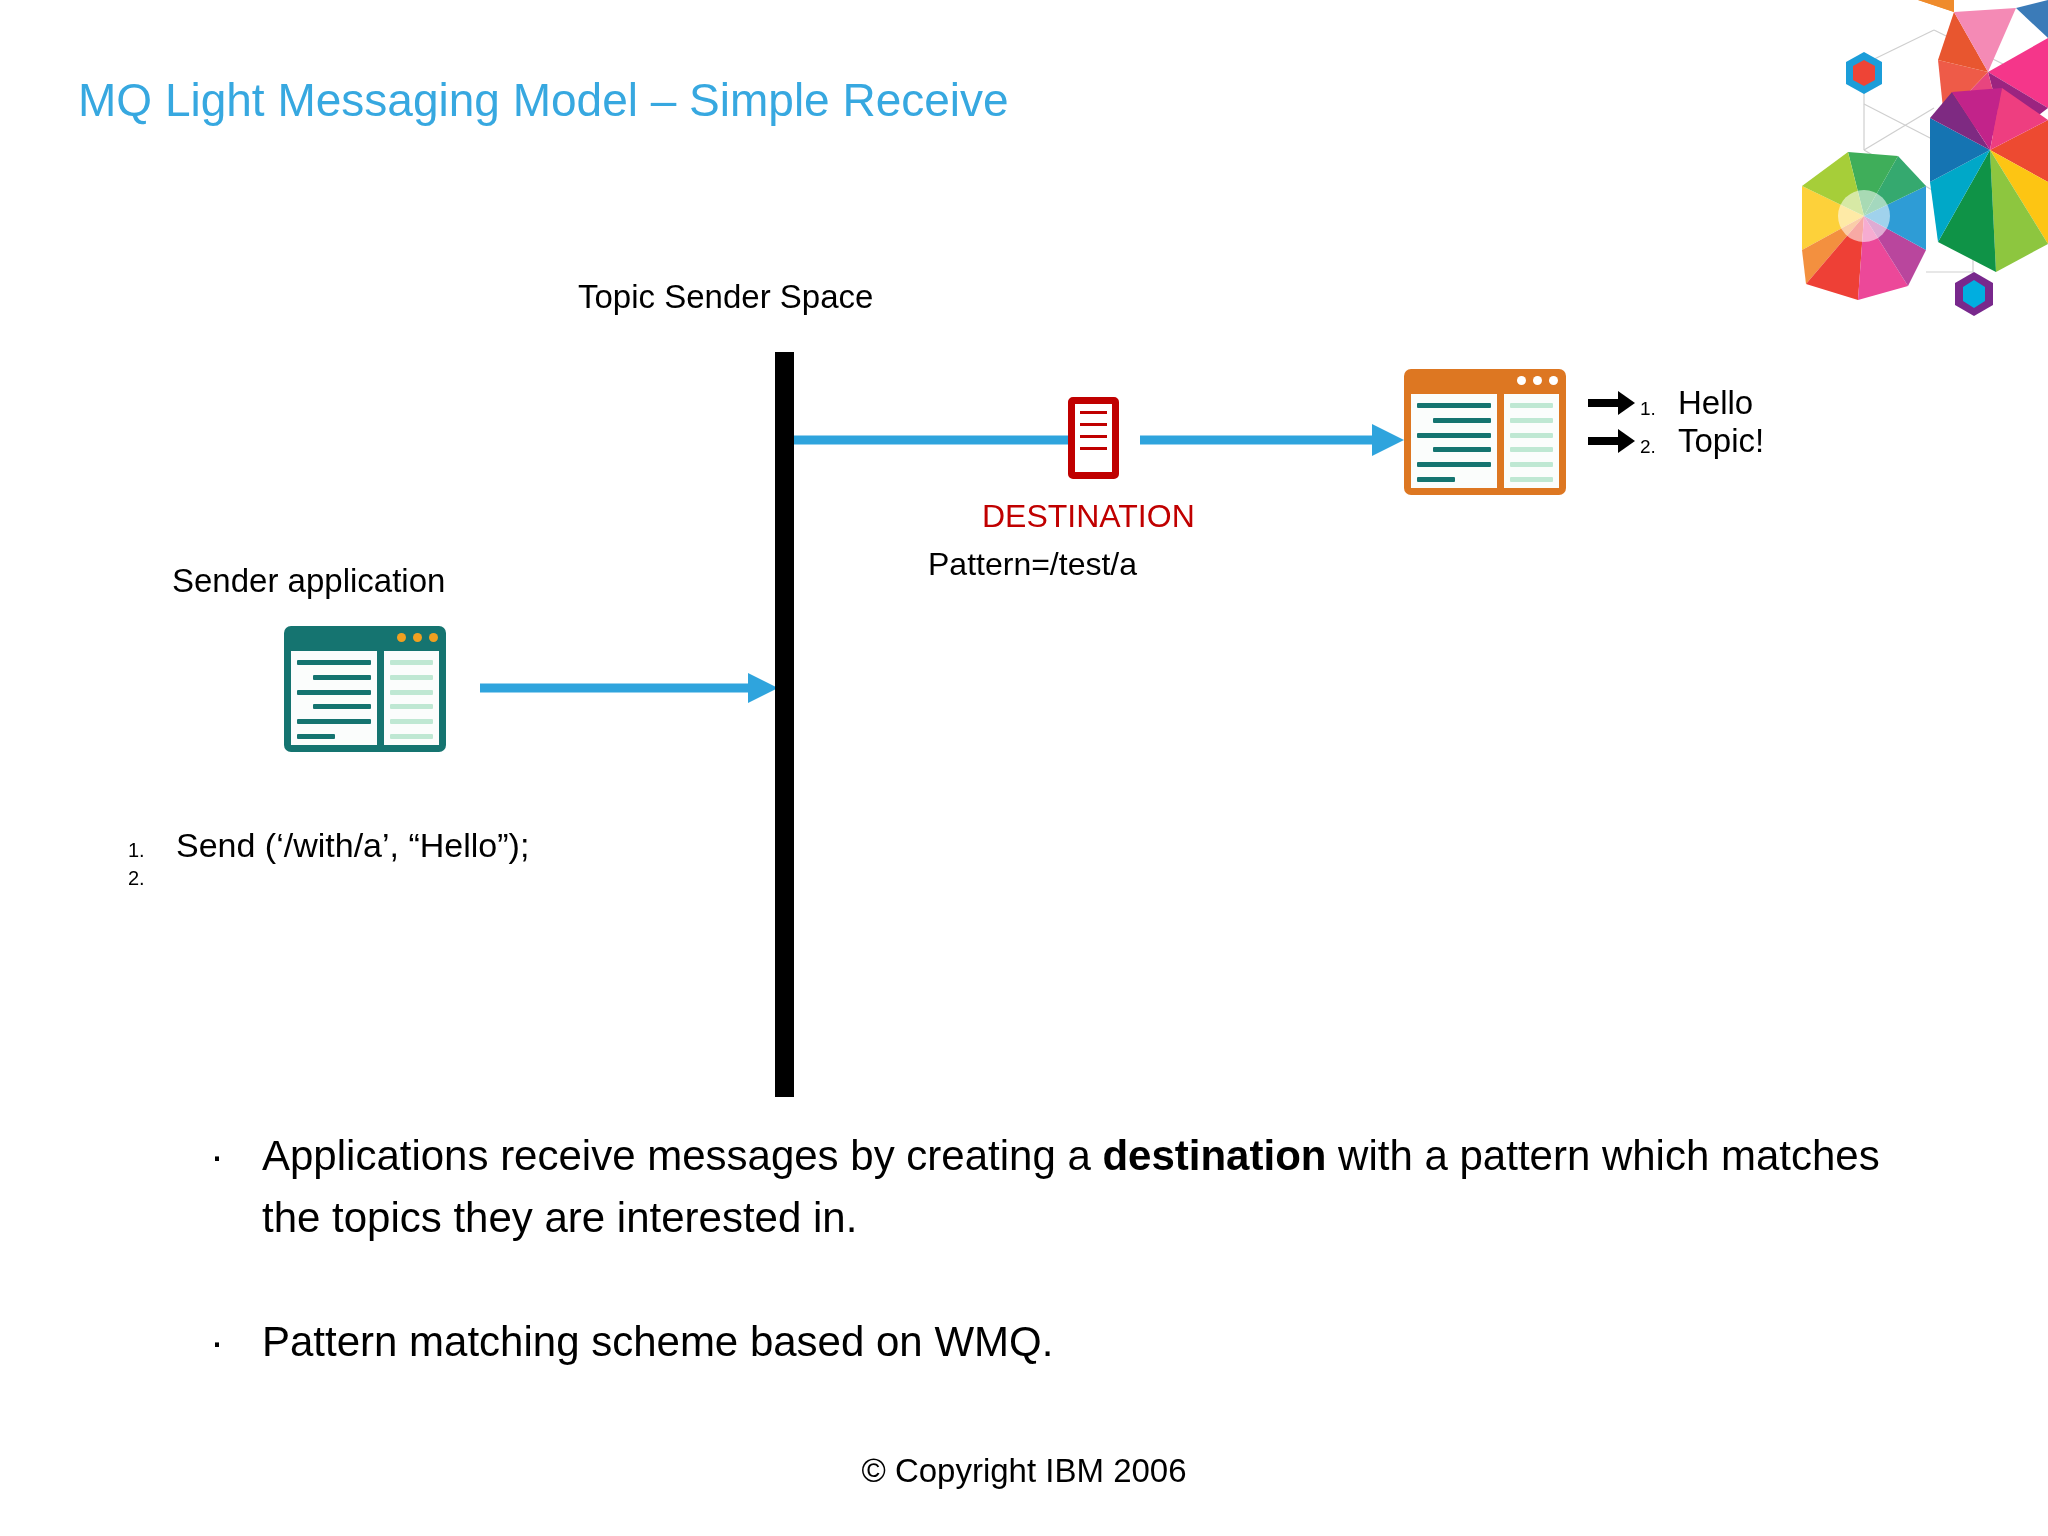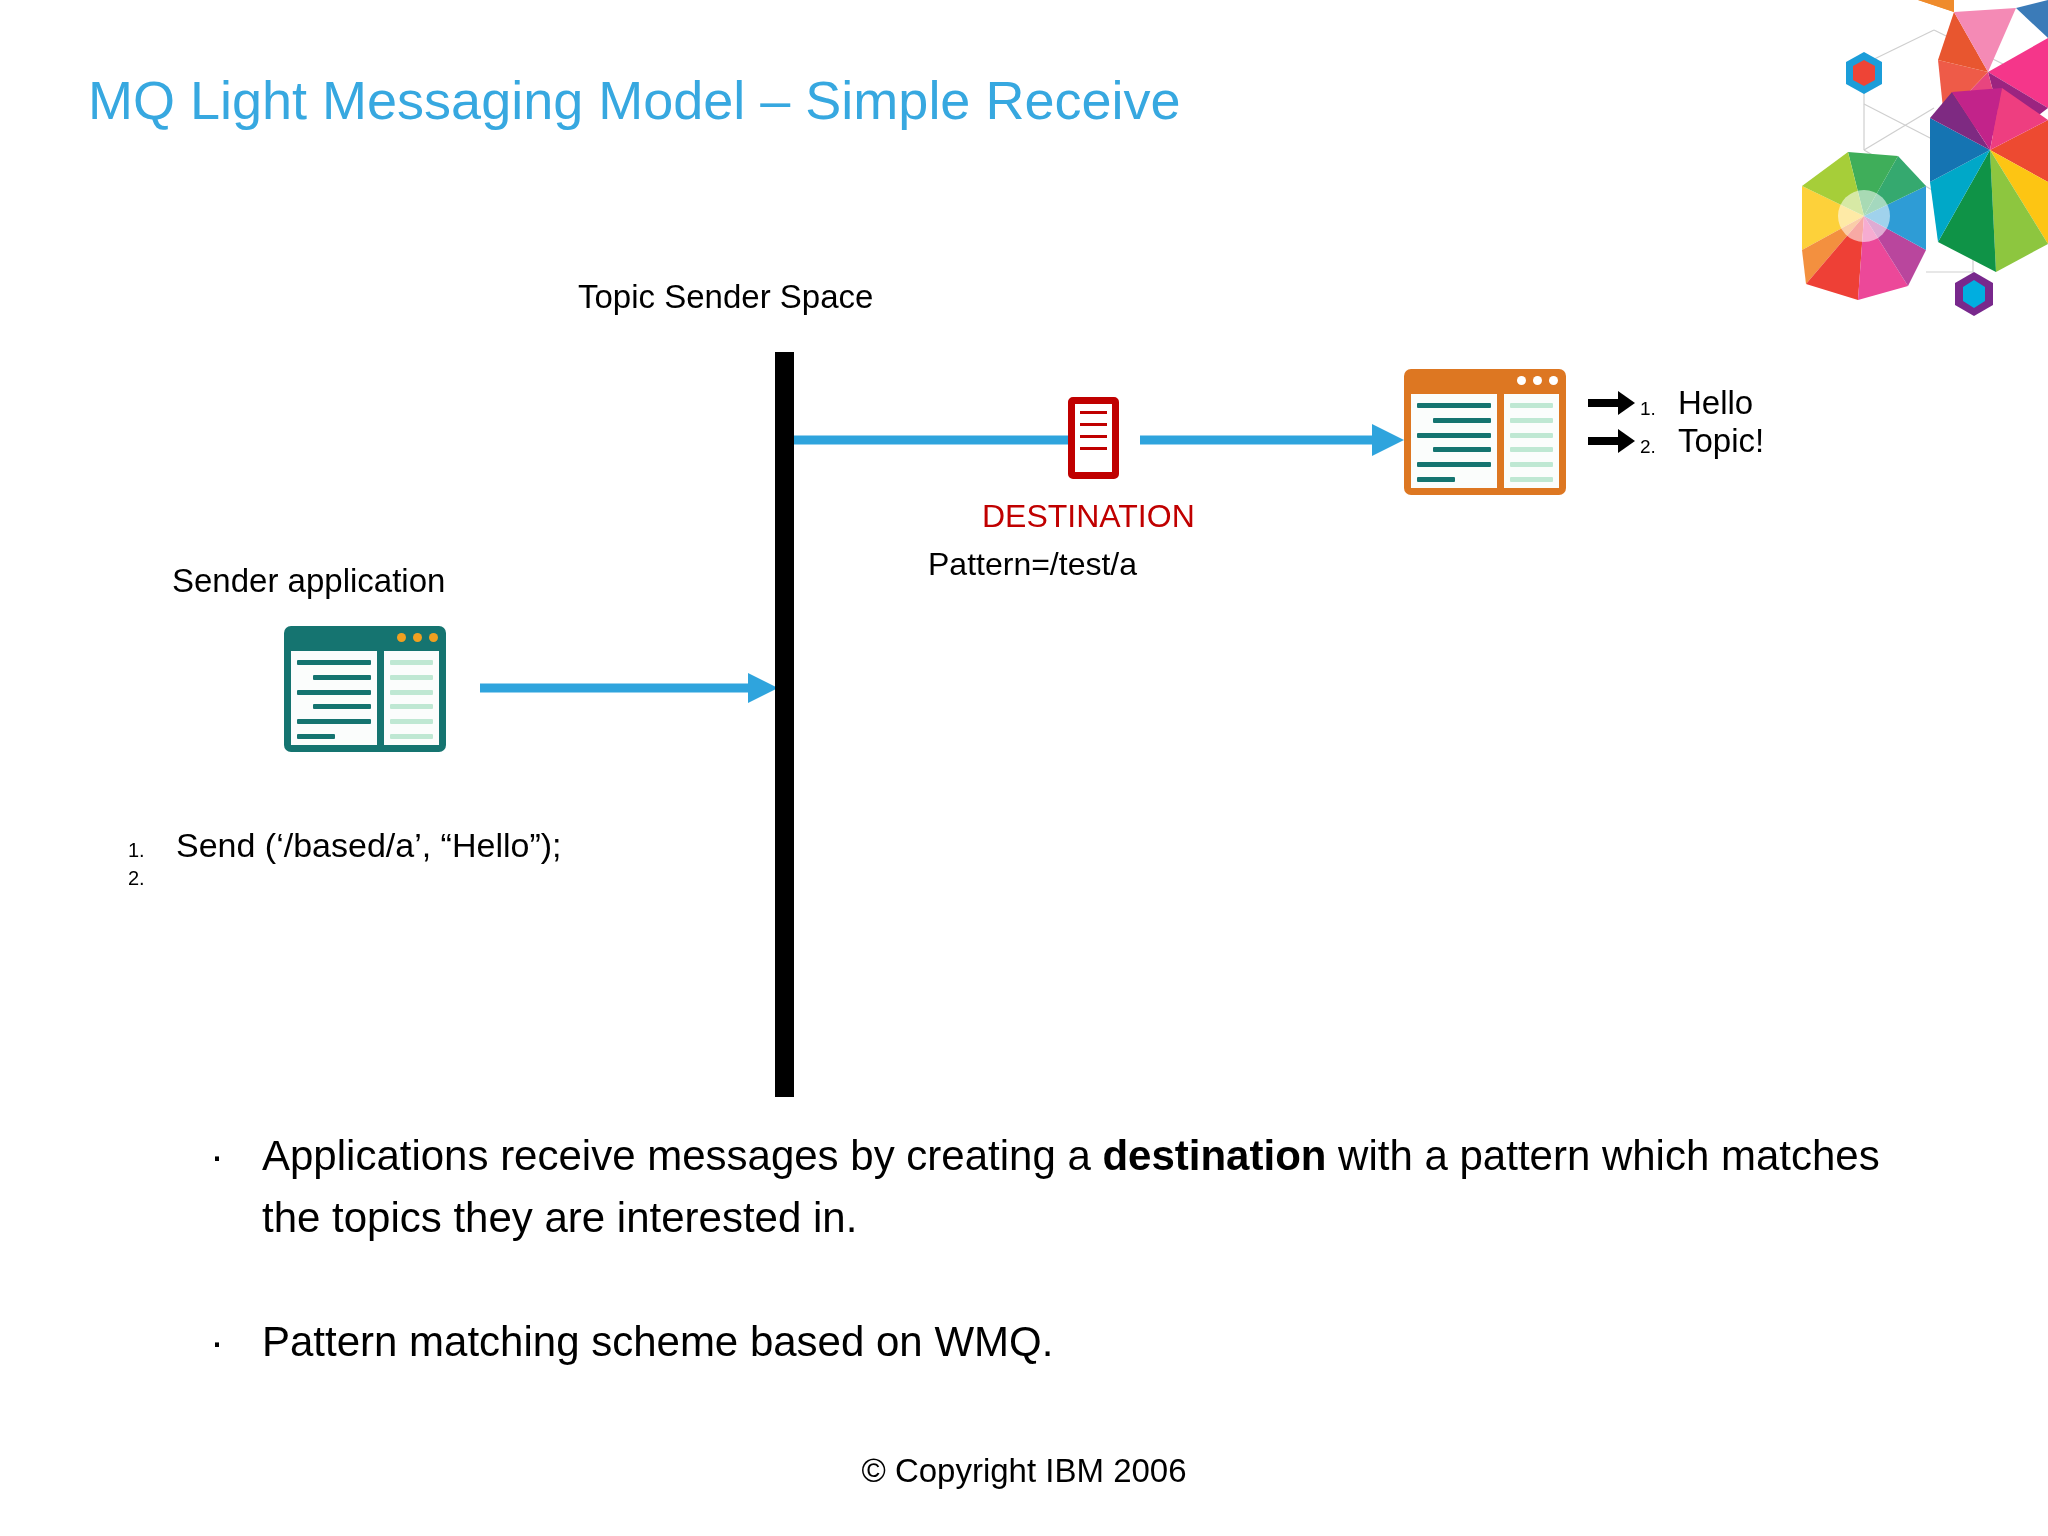--- a/index.html
+++ b/index.html
@@ -12,23 +12,23 @@
     height: 1536px;
     position: relative;
     overflow: hidden;
     font-family: "Liberation Sans", sans-serif;
     color: #000000;
   }
 
   
   #slide-title {
     position: absolute;
-    left: 88px;
+    left: 78px;
     top: 60px;
-    font-size: 54px;
+    font-size: 46px;
     line-height: 80px;
     color: #37a8e0;
     white-space: nowrap;
     letter-spacing: 0px;
   }
 
   
   #brand-graphic {
     position: absolute;
     right: 0;
@@ -417,21 +417,21 @@
         <span class="head"></span>
     </span>
     <span class="num">2.</span>
     <span class="msg">Topic!</span>
   </div>
 </div>
 
 <div id="sender-code">
   <div class="code-row">
     <span class="num">1.</span>
-    <span class="txt">Send (‘/based/a’, “Hello”);</span>
+    <span class="txt">Send (‘/with/a’, “Hello”);</span>
   </div>
   <div class="code-row">
     <span class="num">2.</span>
   </div>
 </div>
 
 <div id="bullets">
   <div class="bullet first">
     <span class="dot-mark">·</span>
     <span>Applications receive messages by creating a </span><b>destination</b><span> with a pattern which matches the topics they are interested in.</span>

